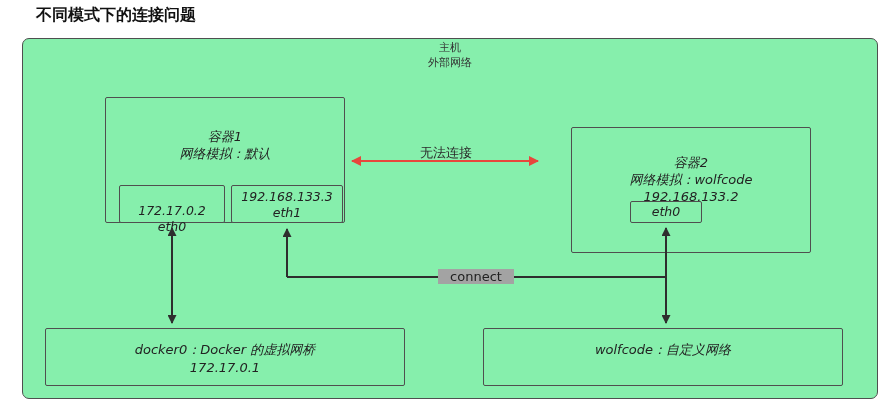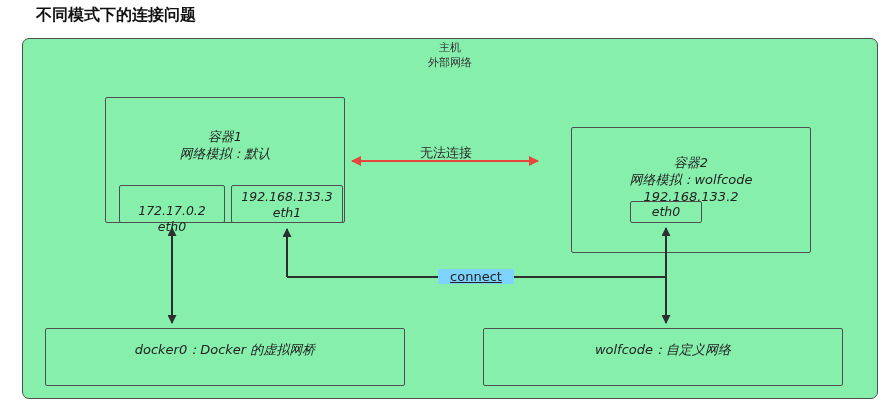--- a/index.html
+++ b/index.html
@@ -17,21 +17,21 @@
   .ethbox{border-radius:2px;text-align:center;font-size:12.5px;color:#222;}
   .eth-a{left:119px;top:185px;width:106px;height:38px;line-height:16px;padding-top:17px;}
   .eth-b{left:231px;top:185px;width:112px;height:38px;line-height:16px;padding-top:3px;}
   .eth-c{left:630px;top:201px;width:72px;height:22px;line-height:19px;}
   .bigbox{top:328px;width:360px;height:58px;text-align:center;font-size:13px;line-height:18px;color:#222;padding-top:12px;border-radius:2px;}
   .dockerbox{left:45px;}
   .wolfbox{left:483px;}
   .arrow-layer{position:absolute;left:0;top:0;width:890px;height:418px;pointer-events:none;z-index:5;}
   .float-label{position:absolute;z-index:6;font-size:13px;color:#222;}
   .lbl-noconn{left:396px;top:144px;width:100px;text-align:center;color:#2b2b2b;}
-  .lbl-connect{left:438px;top:269px;width:76px;text-align:center;background:#7dd3fc;text-decoration:underline;}
+  .lbl-connect{left:438px;top:269px;width:76px;text-align:center;background:#a3a3a3;}
 </style>
 </head>
 <body>
 
 <div class="stage">
 
   <h1 class="title">不同模式下的连接问题</h1>
 
   <div class="box outer"></div>
   <div class="host-label">
@@ -60,20 +60,21 @@
       <div>网络模拟：wolfcode</div>
       <div>192.168.133.2</div>
     </div>
   </div>
   <div class="box ethbox eth-c">
     <div>eth0</div>
   </div>
 
   <div class="box bigbox dockerbox">
     <div>docker0：Docker 的虚拟网桥</div>
+    <div>172.17.0.1</div>
   </div>
   <div class="box bigbox wolfbox">
     <div>wolfcode：自定义网络</div>
   </div>
 
   <svg class="arrow-layer" viewBox="0 0 890 418" xmlns="http://www.w3.org/2000/svg">
     <defs>
       <marker id="ah-black" markerWidth="9" markerHeight="9" refX="8" refY="4.5" orient="auto-start-reverse" markerUnits="userSpaceOnUse">
         <path d="M0,0 L9,4.5 L0,9 Z" fill="#2e2e2e"></path>
       </marker>

